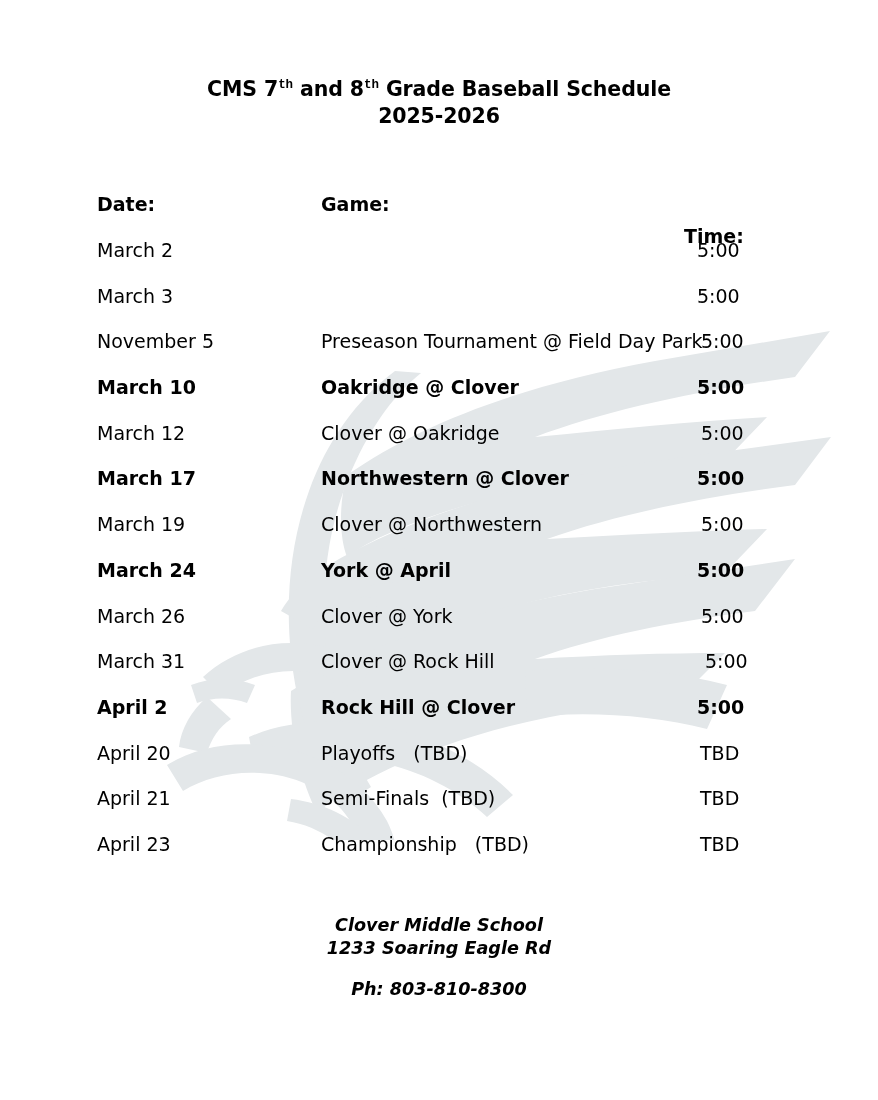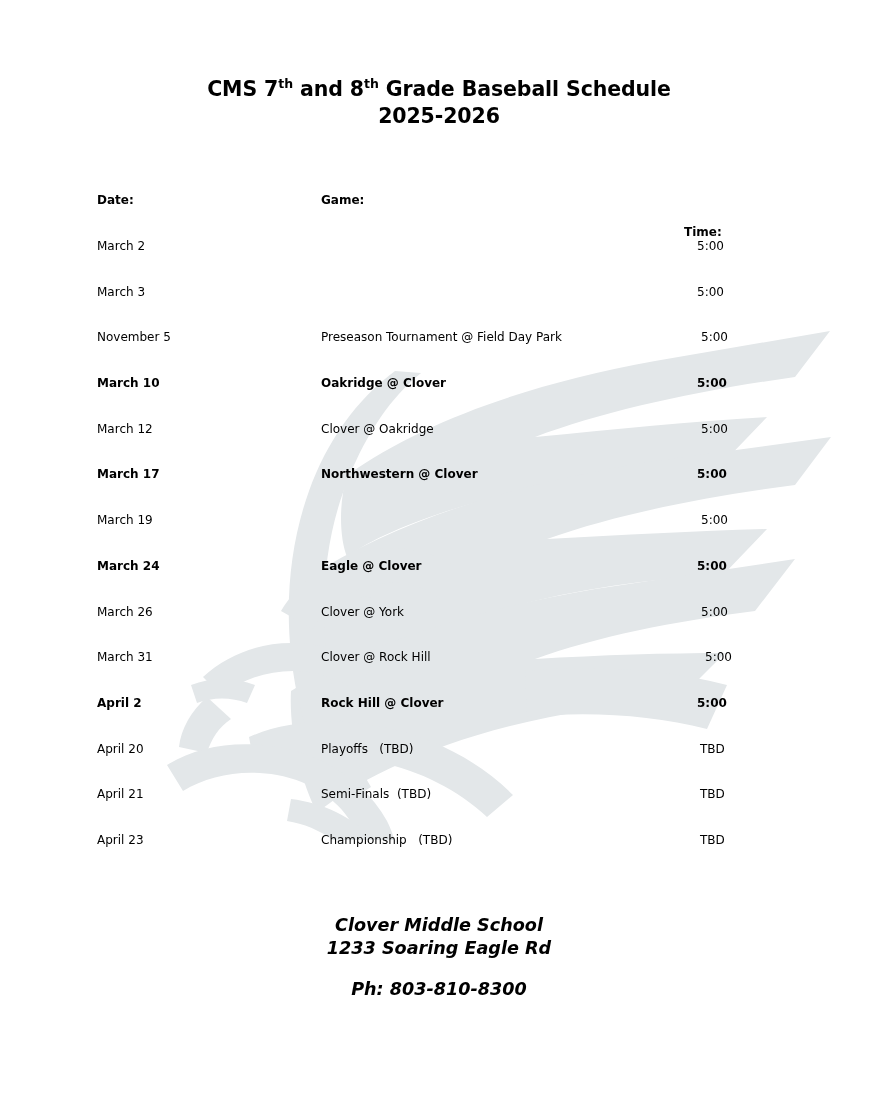--- a/index.html
+++ b/index.html
@@ -54,33 +54,34 @@
     text-align: center;
     font-size: 20.5px;
     font-weight: bold;
     line-height: 27px;
     letter-spacing: -0.1px;
   }
   #doc-title .sup {
     font-size: 12.5px;
     vertical-align: super;
     line-height: 0;
+    font-family: Liberation Mono, monospace;
   }
 
   
   #schedule {
     position: absolute;
     left: 0;
     top: 193px;
     width: 878px;
   }
   .srow {
     position: relative;
     height: 45.7px;
-    font-size: 12px;
+    font-size: 19px;
   }
   .srow.header-row {
     height: 46px;
   }
   .c-date {
     position: absolute;
     left: 97px;
     top: 0;
     white-space: pre;
   }
@@ -216,25 +217,26 @@
           <span class="c-game">Clover @ Oakridge</span>
           <span class="c-time" style="left: 701px;">5:00</span>
         </div>
         <div class="srow bold">
           <span class="c-date">March 17</span>
           <span class="c-game">Northwestern @ Clover</span>
           <span class="c-time" style="left: 697px;">5:00</span>
         </div>
         <div class="srow">
           <span class="c-date">March 19</span>
+          <span class="c-game">Clover @ Northwestern</span>
           <span class="c-time" style="left: 701px;">5:00</span>
         </div>
         <div class="srow bold">
           <span class="c-date">March 24</span>
-          <span class="c-game">Eagle @ Clover</span>
+          <span class="c-game">York @ April</span>
           <span class="c-time" style="left: 697px;">5:00</span>
         </div>
         <div class="srow">
           <span class="c-date">March 26</span>
           <span class="c-game">Clover @ York</span>
           <span class="c-time" style="left: 701px;">5:00</span>
         </div>
         <div class="srow">
           <span class="c-date">March 31</span>
           <span class="c-game">Clover @ Rock Hill</span>

